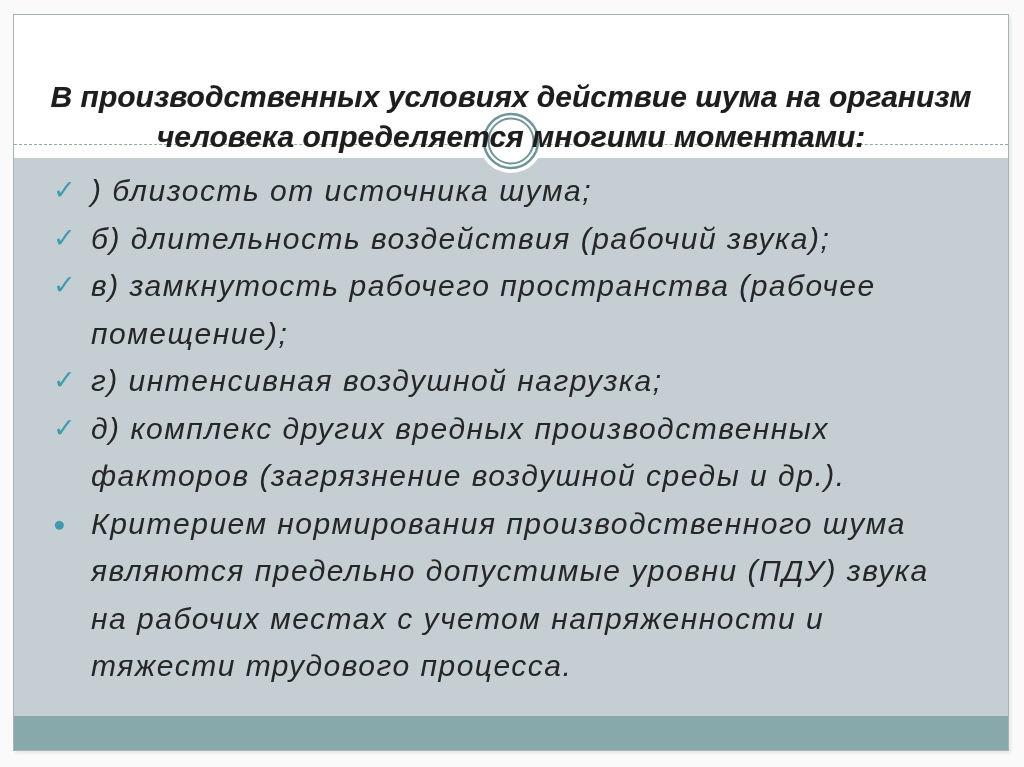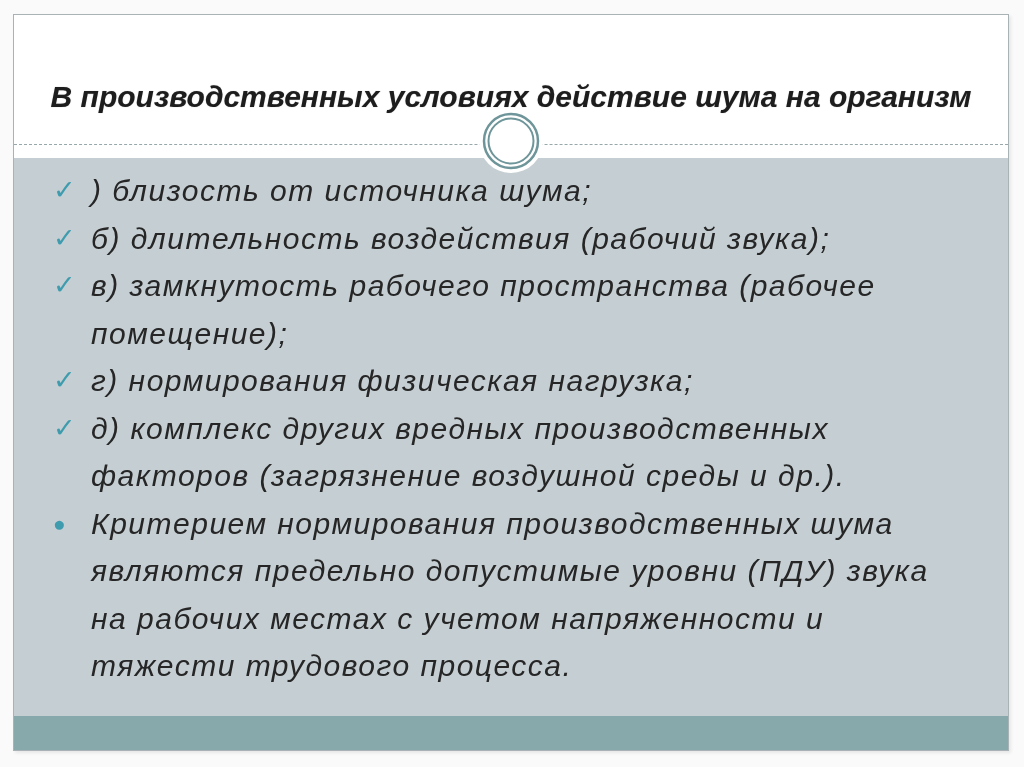--- a/index.html
+++ b/index.html
@@ -86,42 +86,43 @@
   <div class="ornament">
     <svg width="64" height="64" viewBox="0 0 64 64">
       <circle cx="32" cy="32" r="32" fill="#ffffff"></circle>
       <circle cx="32" cy="32" r="27" fill="none" stroke="#6e9599" stroke-width="2.5"></circle>
       <circle cx="32" cy="32" r="22.5" fill="none" stroke="#6e9599" stroke-width="2"></circle>
     </svg>
   </div>
 
   <div class="title">
     <span>В производственных условиях действие шума на организм</span><br>
+    <span>человека определяется многими моментами:</span>
   </div>
 
   <ul class="bullets" id="bullets">
       <li>
         <span class="marker check">✓</span>
         <span class="btext">) близость от источника шума;</span>
       </li>
       <li>
         <span class="marker check">✓</span>
         <span class="btext">б) длительность воздействия (рабочий звука);</span>
       </li>
       <li>
         <span class="marker check">✓</span>
         <span class="btext">в) замкнутость рабочего пространства (рабочее помещение);</span>
       </li>
       <li>
         <span class="marker check">✓</span>
-        <span class="btext">г) нормирования физическая нагрузка;</span>
+        <span class="btext">г) интенсивная воздушной нагрузка;</span>
       </li>
       <li>
         <span class="marker check">✓</span>
         <span class="btext">д) комплекс других вредных производственных факторов (загрязнение воздушной среды и др.).</span>
       </li>
       <li>
         <span class="marker dot">●</span>
-        <span class="btext">Критерием нормирования производственных шума являются предельно допустимые уровни (ПДУ) звука на рабочих местах с учетом напряженности и тяжести трудового процесса.</span>
+        <span class="btext">Критерием нормирования производственного шума являются предельно допустимые уровни (ПДУ) звука на рабочих местах с учетом напряженности и тяжести трудового процесса.</span>
       </li>
     </ul>
 
 </div>
 
 </body></html>

